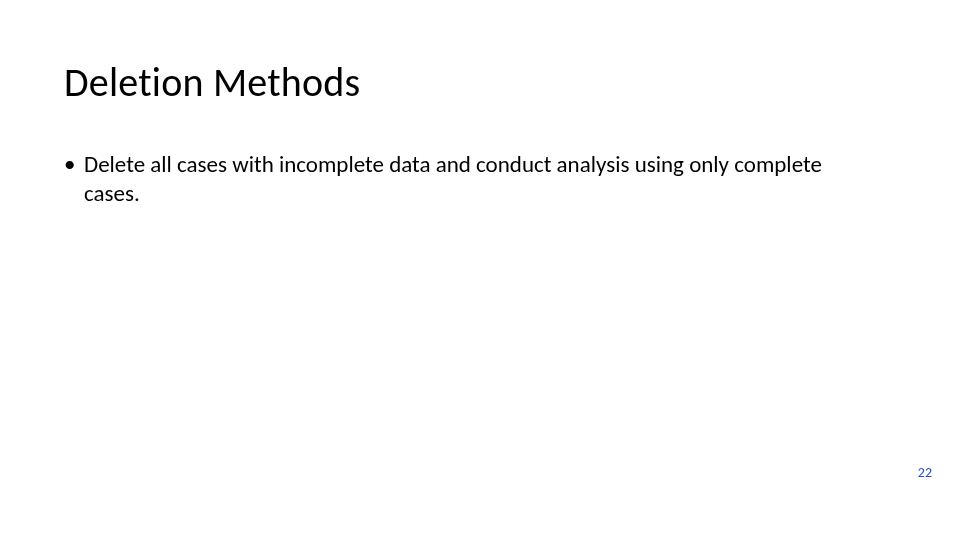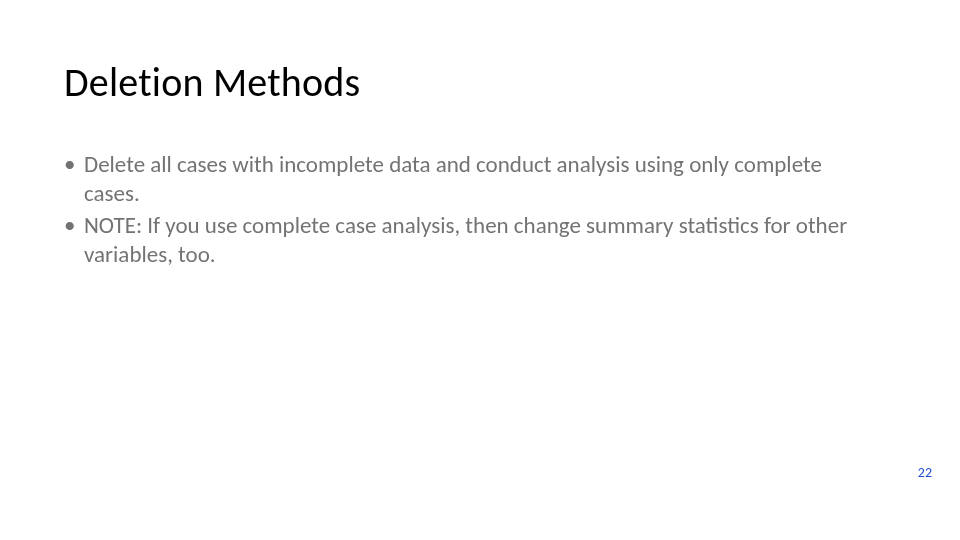--- a/index.html
+++ b/index.html
@@ -28,21 +28,21 @@
     letter-spacing: 0.2px;
     color: #000000;
   }
   .body {
     position: absolute;
     left: 64px;
     top: 150px;
     right: 80px;
     font-size: 23px;
     line-height: 1.28;
-    color: #737373;
+    color: #000000;
   }
   .body ul {
     list-style: none;
     margin: 0;
     padding: 0;
   }
   .body li {
     position: relative;
     padding-left: 20px;
     margin-bottom: 2px;
@@ -63,18 +63,17 @@
 </style>
 </head>
 <body>
 
 <div class="slide">
   <div class="title">Deletion Methods</div>
 
   <div class="body">
     <ul>
       <li>Delete all cases with incomplete data and conduct analysis using only complete cases.</li>
-      <li>NOTE: If you use complete case analysis, then change summary statistics for other variables, too.</li>
     </ul>
   </div>
 
   <div class="page-number">22</div>
 </div>
 
 </body></html>

